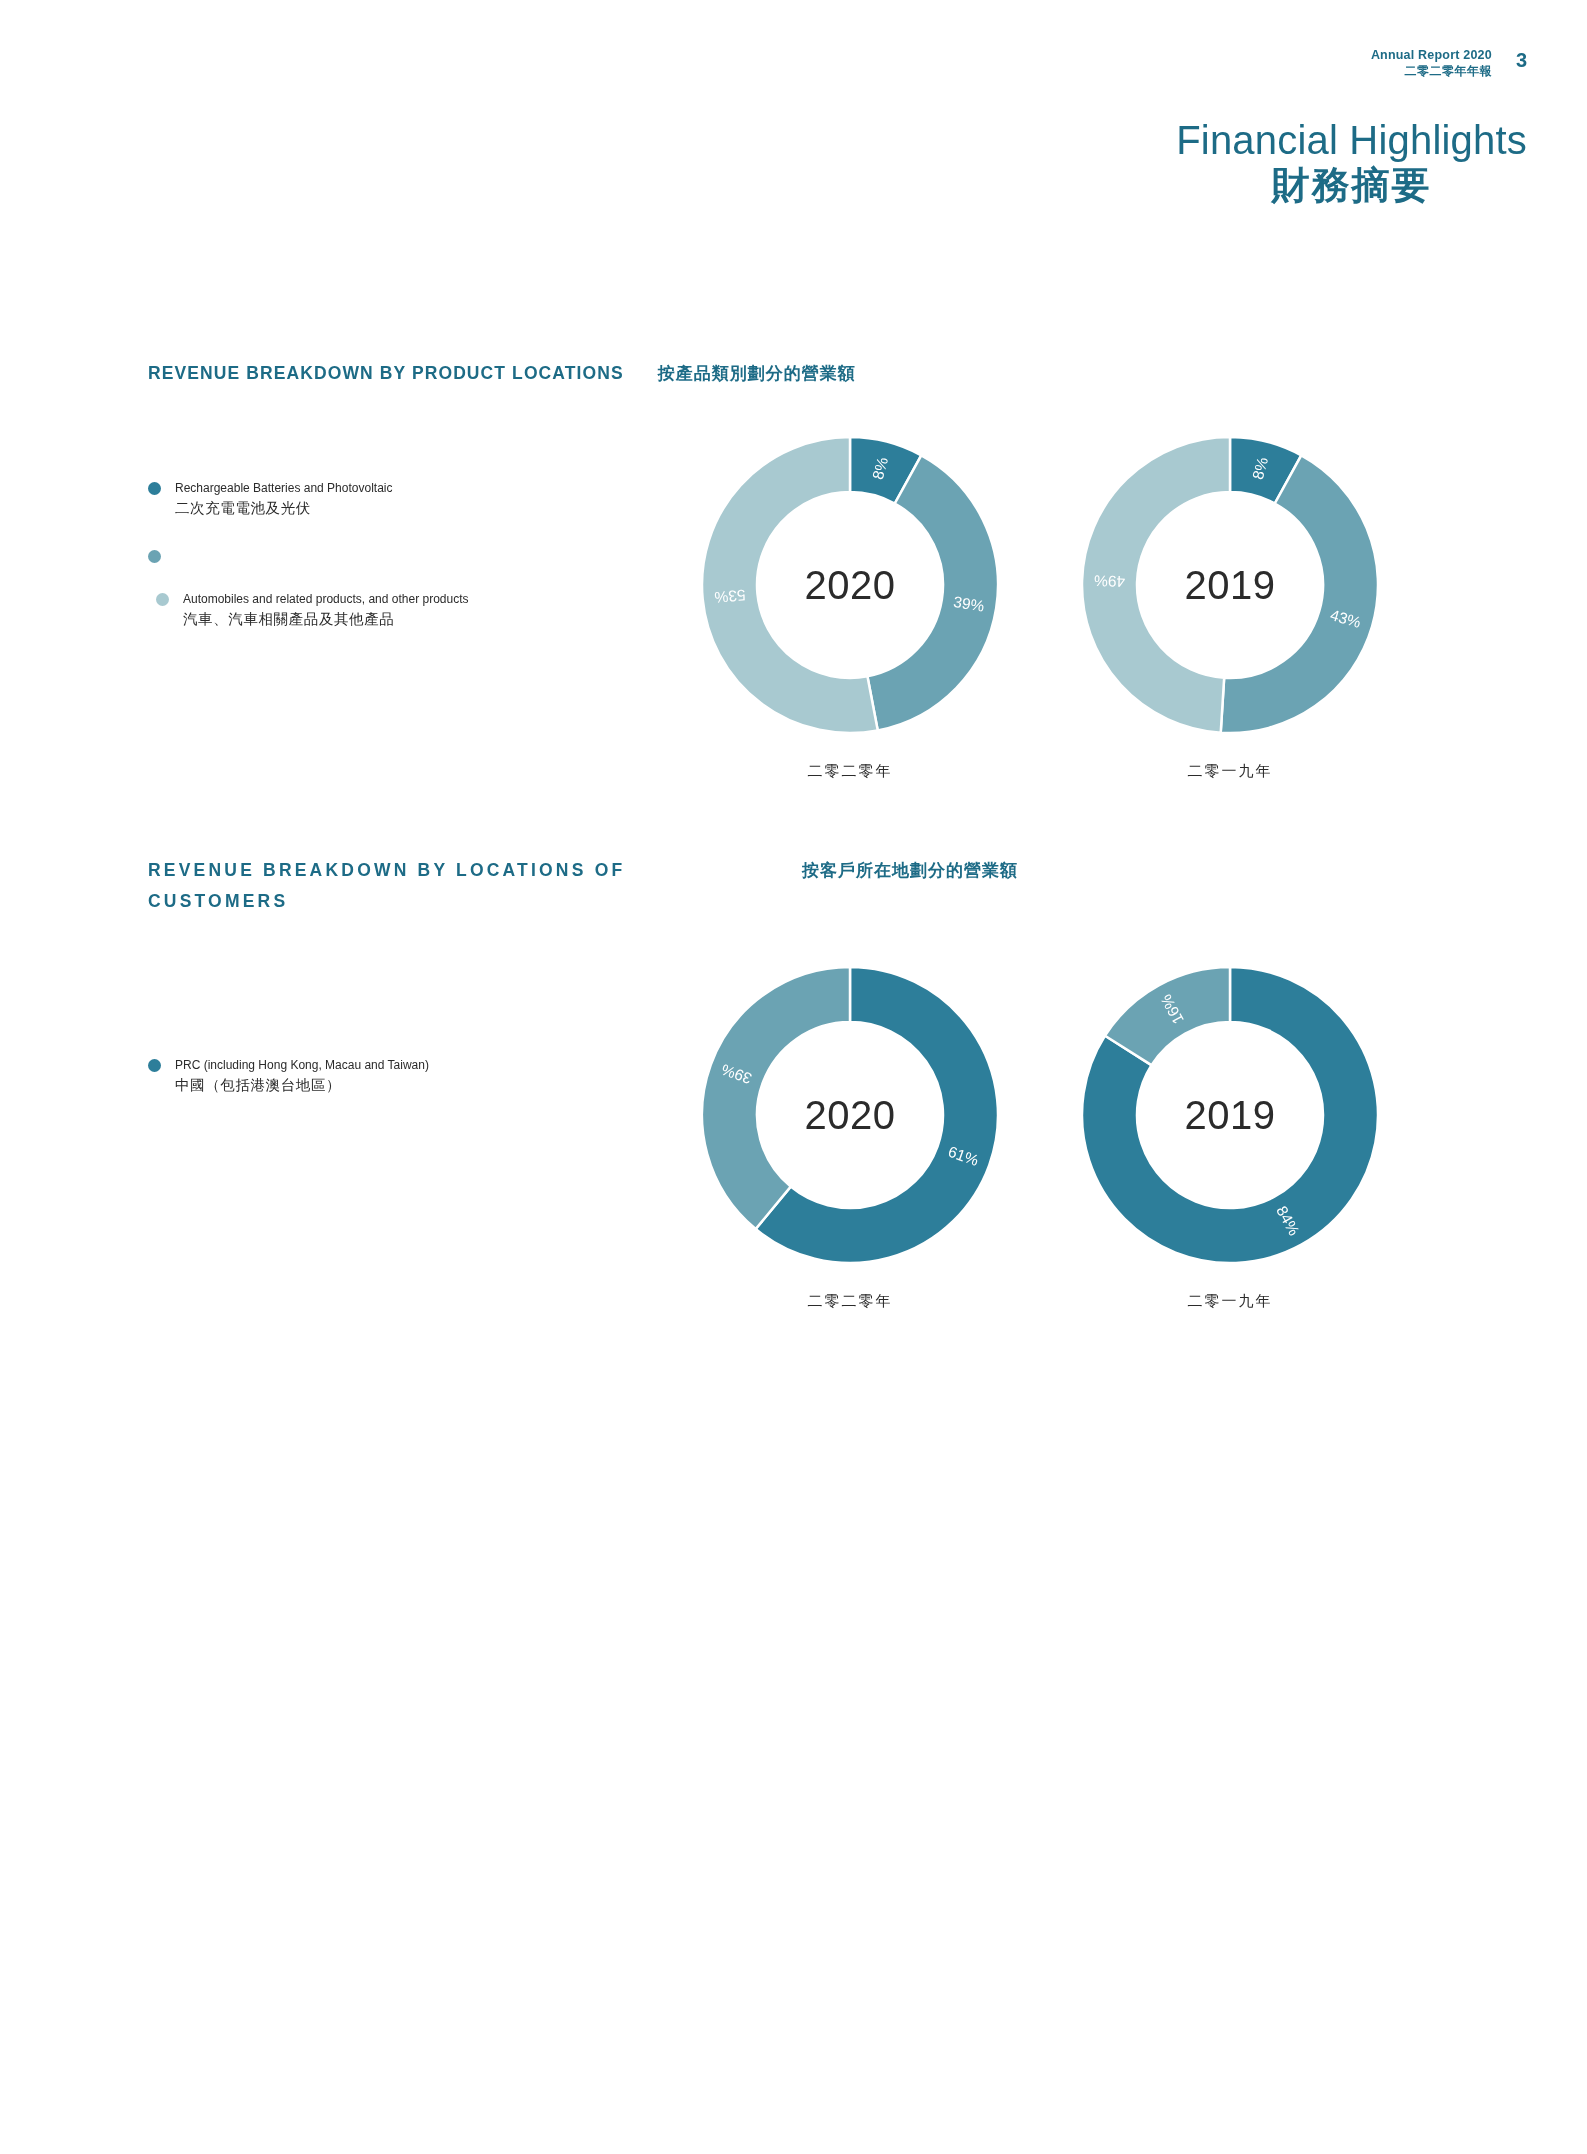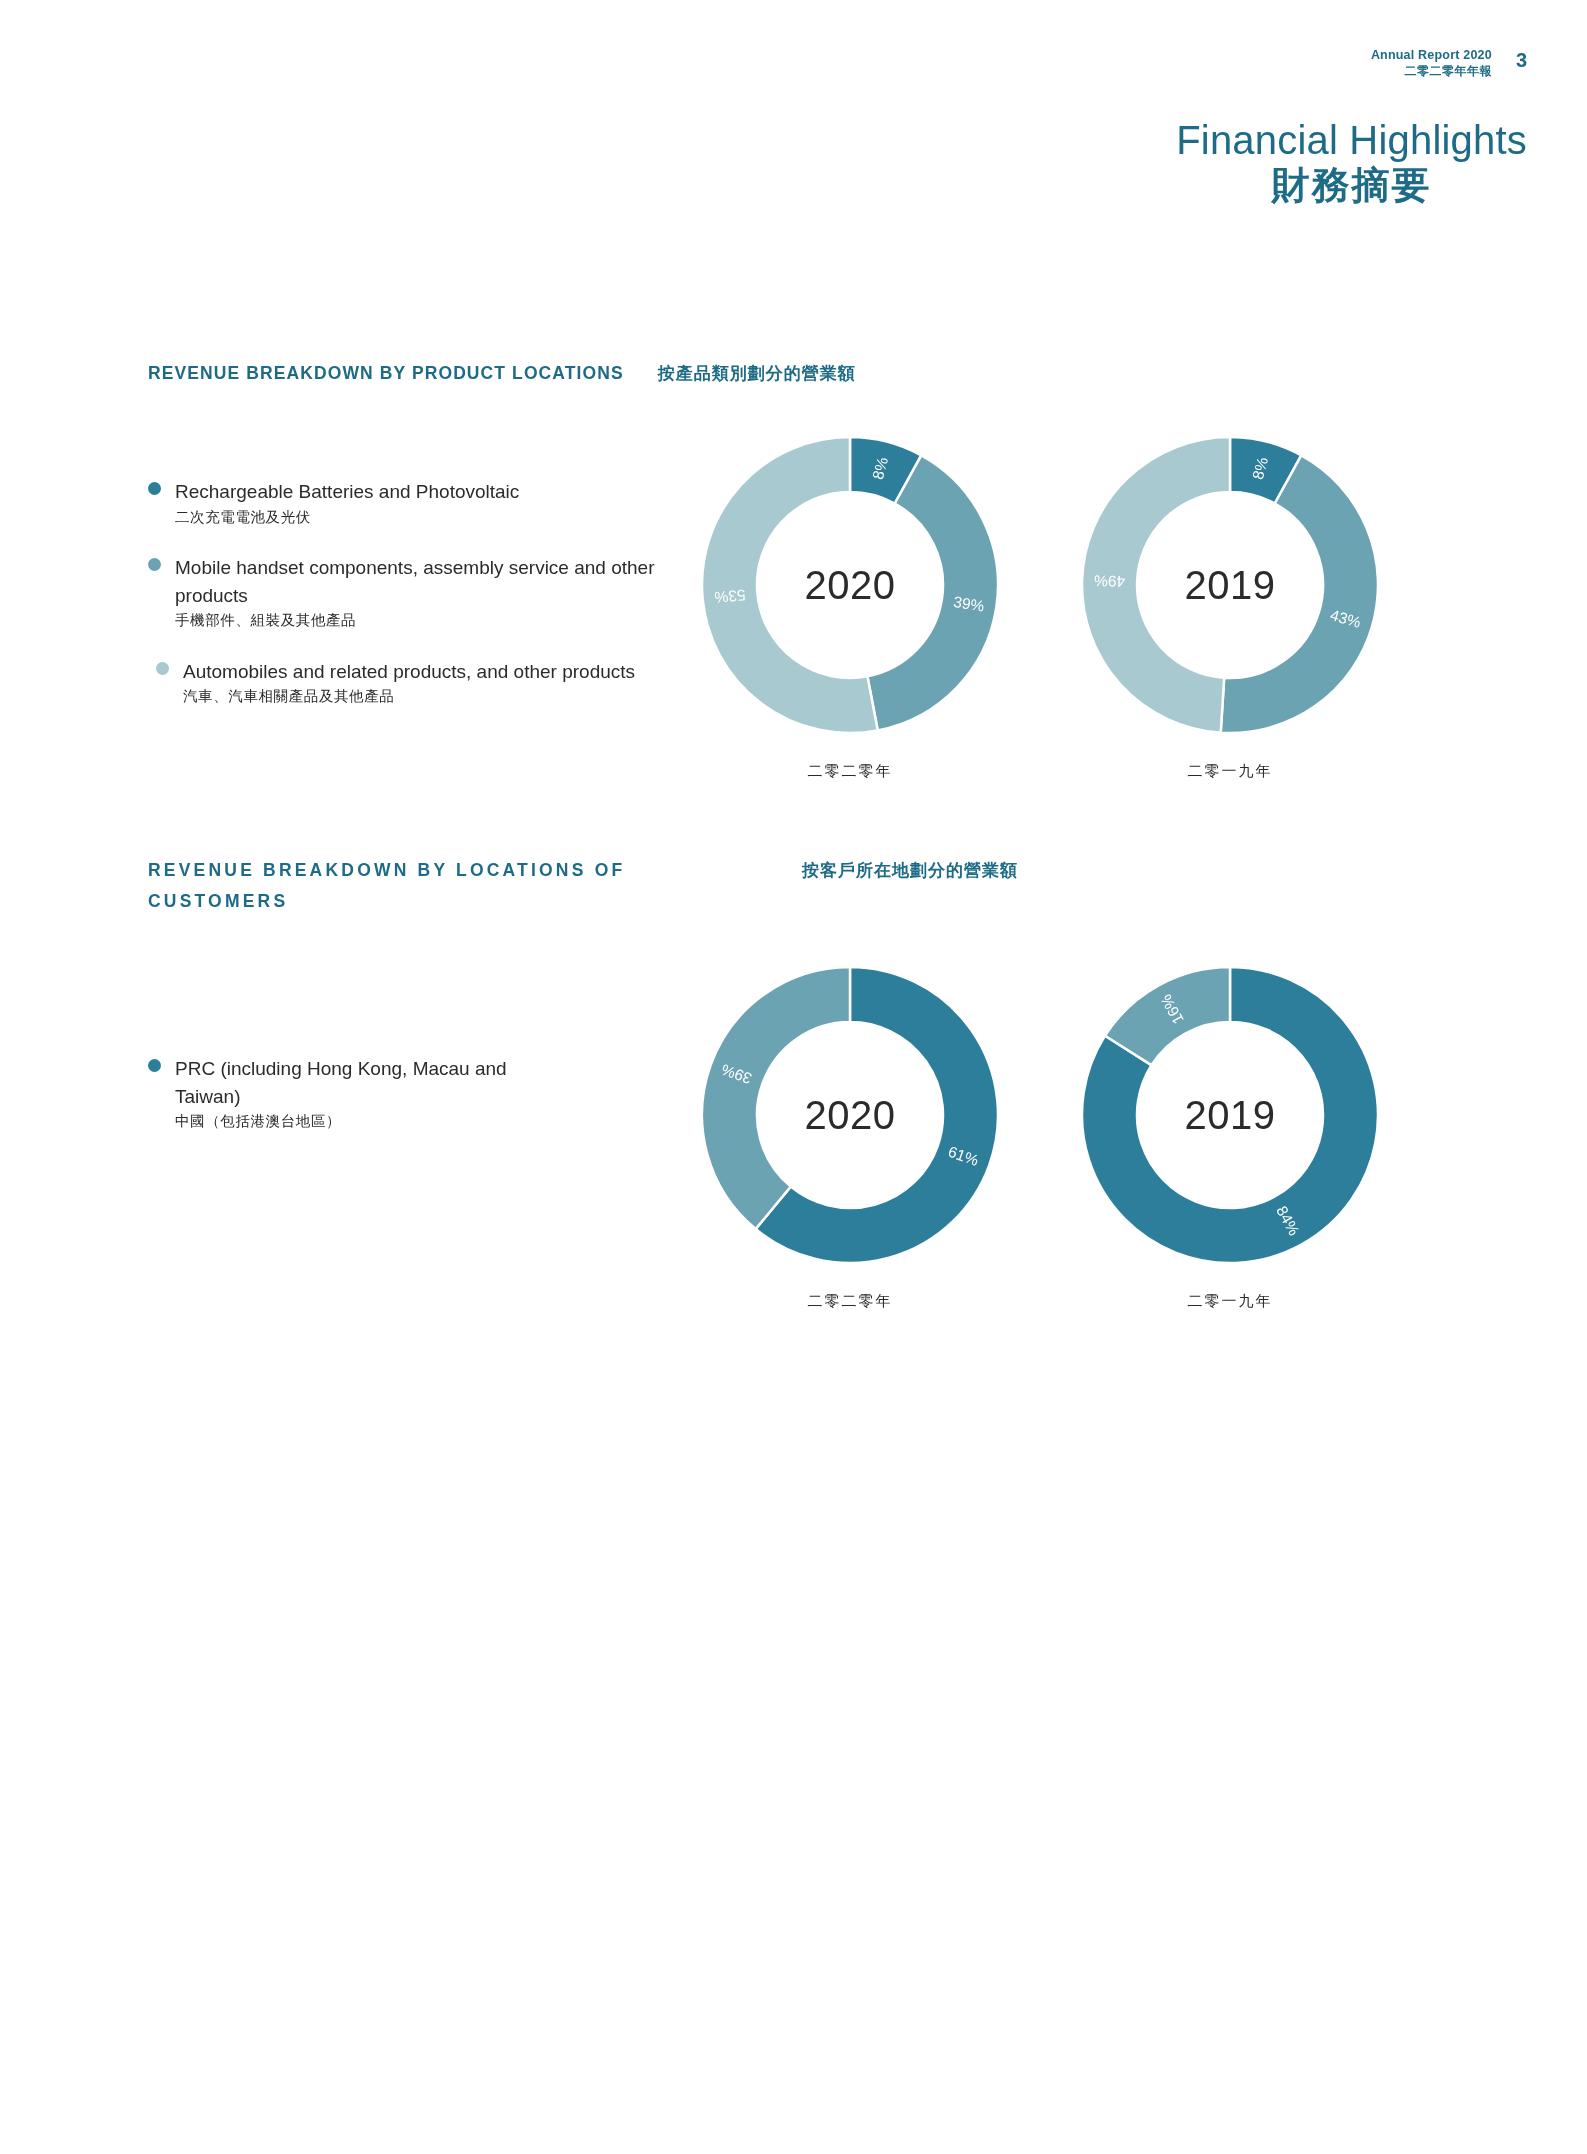--- a/index.html
+++ b/index.html
@@ -122,21 +122,21 @@
     height: 13px;
     border-radius: 50%;
     flex: 0 0 auto;
     margin-top: 4px;
   }
   .legend-dot.d1 { background: #2d7e9a; }
   .legend-dot.d2 { background: #6ba3b3; }
   .legend-dot.d3 { background: #a8c9d0; margin-left: 8px; }
 
   .legend-text-en {
-    font-size: 19px;
+    font-size: 12px;
     color: #2b2b2b;
     line-height: 1.45;
   }
   .legend-text-zh {
     font-size: 14.5px;
     color: #2b2b2b;
     line-height: 1.55;
     letter-spacing: .6px;
   }
 
@@ -206,24 +206,20 @@
 <div class="legend legend-1">
   <div class="legend-item">
     <span class="legend-dot d1"></span>
     <span>
       <span class="legend-text-en">Rechargeable Batteries and Photovoltaic</span><br>
       <span class="legend-text-zh">二次充電電池及光伏</span>
     </span>
   </div>
   <div class="legend-item">
     <span class="legend-dot d2"></span>
-    <span>
-      <span class="legend-text-en">Mobile handset components, assembly service and other products</span><br>
-      <span class="legend-text-zh">手機部件、組裝及其他產品</span>
-    </span>
   </div>
   <div class="legend-item">
     <span class="legend-dot d3"></span>
     <span>
       <span class="legend-text-en">Automobiles and related products, and other products</span><br>
       <span class="legend-text-zh">汽車、汽車相關產品及其他產品</span>
     </span>
   </div>
 </div>
 

